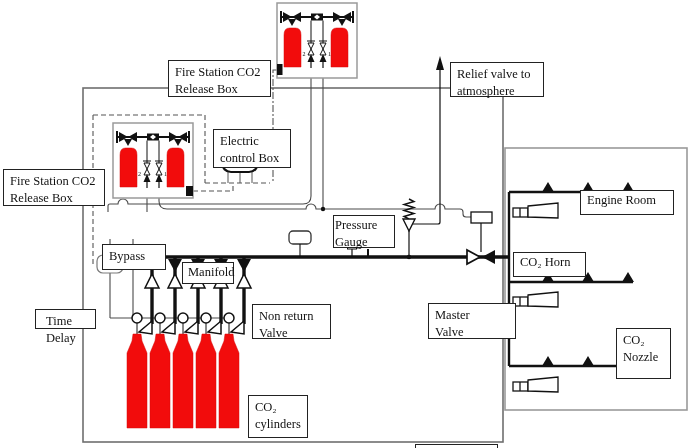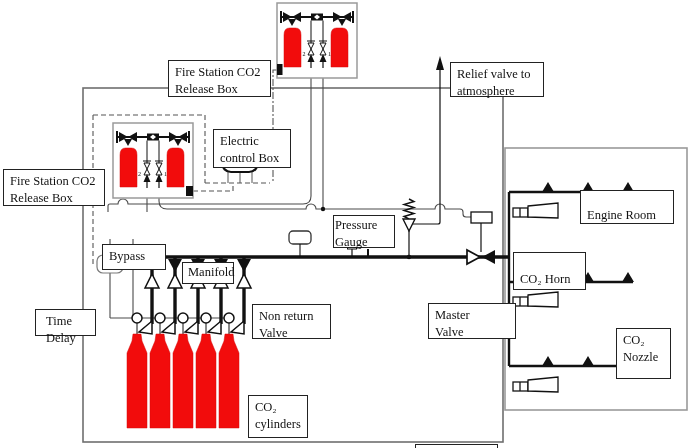--- a/index.html
+++ b/index.html
@@ -221,21 +221,21 @@
 <div class="lbl" style="left:450px;top:30px;width:94px;height:35px">
   <span>Relief valve to</span>
   <span>atmosphere</span>
 </div>
 <div class="lbl" style="left:102px;top:212px;width:64px;height:26px">
   <span>Bypass</span>
 </div>
 <div class="lbl" style="left:182px;top:230px;width:52px;height:22px;padding:1px 5px">
   <span>Manifold</span>
 </div>
-<div class="lbl" style="left:35px;top:277px;width:61px;height:27px;padding-left:10px">
+<div class="lbl" style="left:35px;top:277px;width:61px;height:20px;padding-left:10px">
   <span>Time</span>
   <span>Delay</span>
 </div>
 <div class="lbl" style="left:333px;top:183px;width:62px;height:33px;padding:1px 1px">
   <span>Pressure</span>
   <span>Gauge</span>
 </div>
 <div class="lbl" style="left:252px;top:272px;width:79px;height:35px">
   <span>Non return</span>
   <span>Valve</span>
@@ -244,24 +244,24 @@
   <span>Master</span>
   <span>Valve</span>
 </div>
 <div class="lbl" style="left:248px;top:363px;width:60px;height:43px">
   <span>CO₂</span>
   <span>cylinders</span>
 </div>
 <div class="lbl" style="left:415px;top:412px;width:83px;height:23px;padding:1px 8px">
   <span>CO₂ Room</span>
 </div>
-<div class="lbl" style="left:580px;top:158px;width:94px;height:25px;padding:16px 6px">
+<div class="lbl" style="left:580px;top:158px;width:94px;height:25px;padding:1px 6px">
   <span>Engine Room</span>
 </div>
-<div class="lbl" style="left:513px;top:220px;width:73px;height:25px;padding:18px 6px">
+<div class="lbl" style="left:513px;top:220px;width:73px;height:25px;padding:1px 6px">
   <span>CO₂ Horn</span>
 </div>
 <div class="lbl" style="left:616px;top:296px;width:55px;height:51px">
   <span>CO₂</span>
   <span>Nozzle</span>
 </div>
 
 </div>
 
 </body></html>

